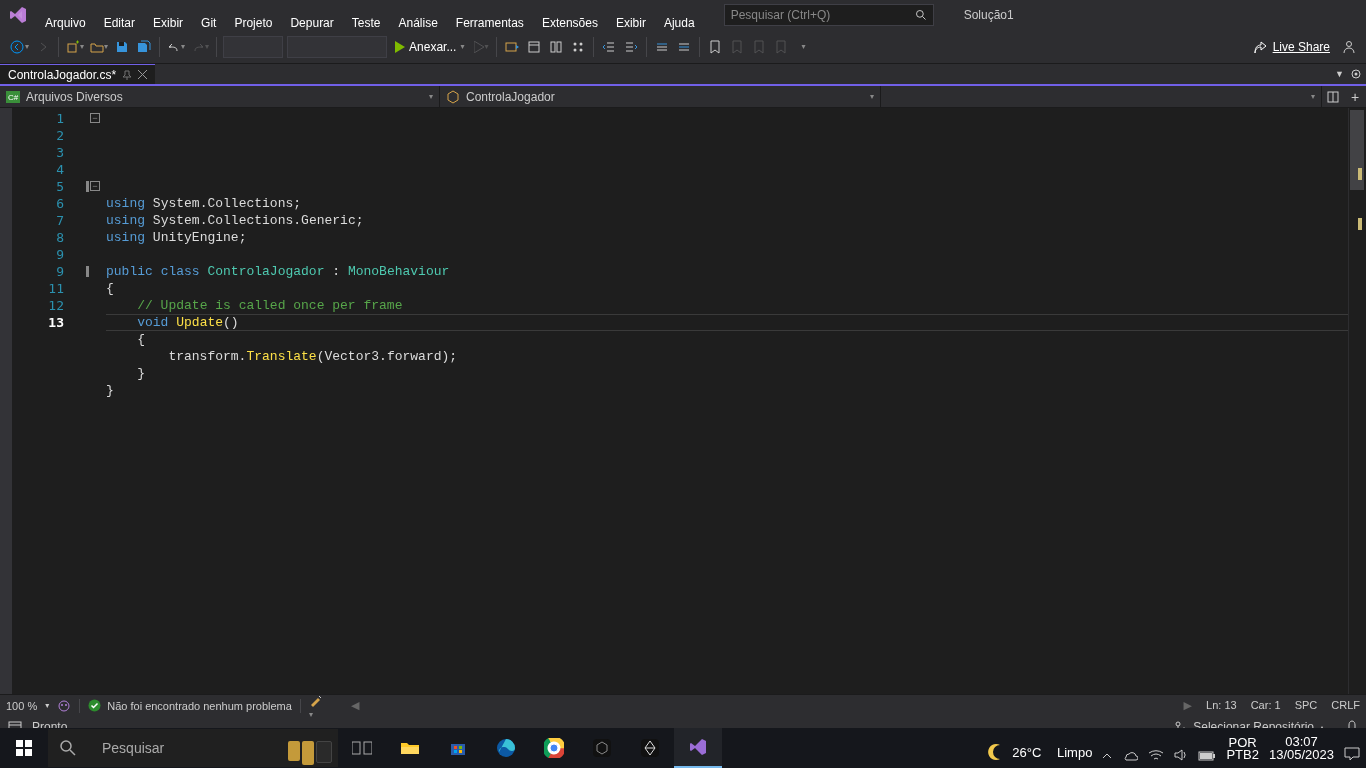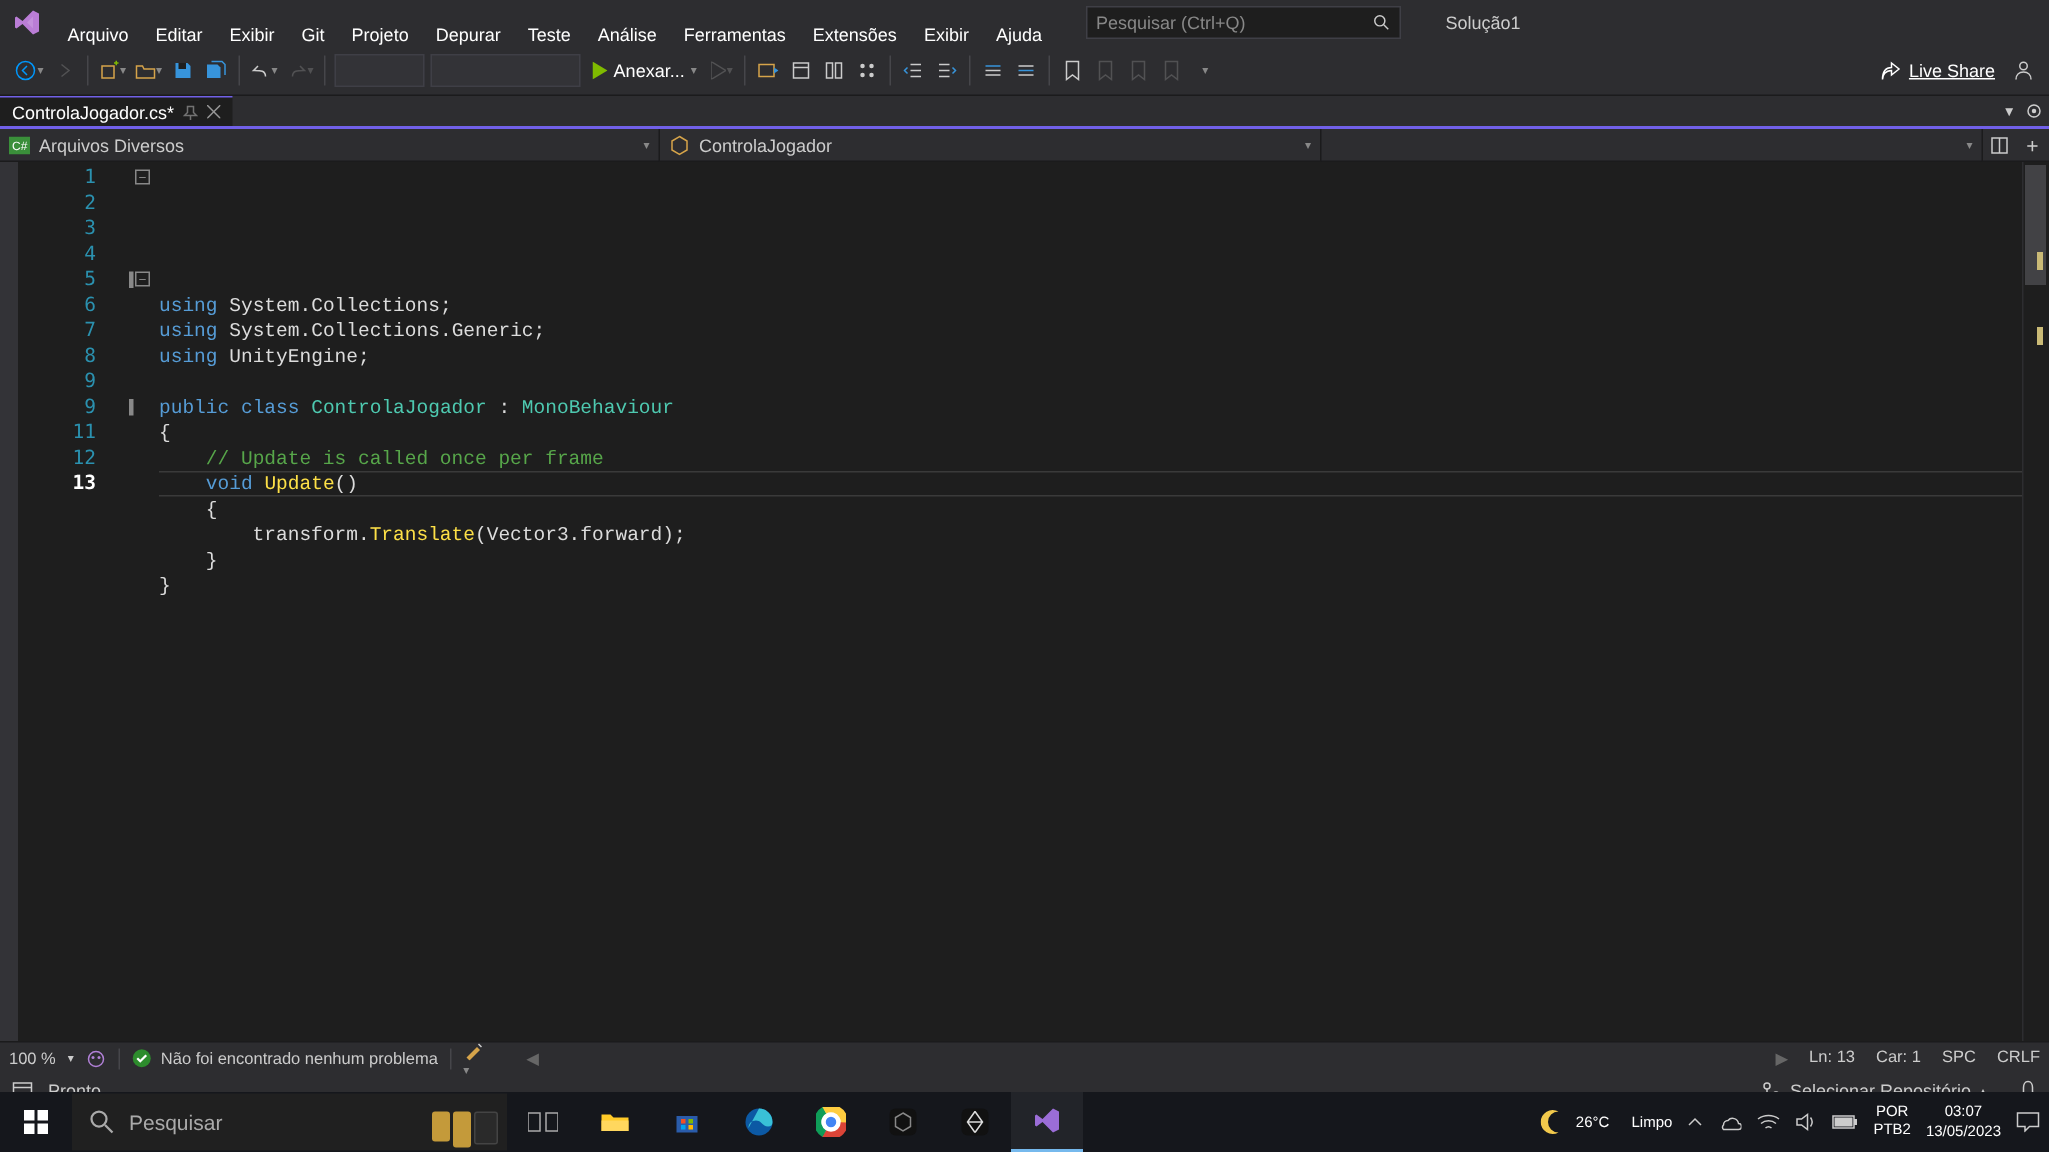--- a/index.html
+++ b/index.html
@@ -206,28 +206,28 @@
 
 
 .taskbar {
   position:absolute; bottom:0; left:0; right:0;
   height: 40px;
   background: #15171c;
   display:flex; align-items:center;
   color:#fff;
 }
 .start-btn { width:48px; height:40px; display:flex;align-items:center;justify-content:center; }
-.tb-search { background:#202020; height:38px; width:290px; display:flex;align-items:center; padding:0 12px; gap:10px; color:#aaa; font-size:14px; position:relative;}
+.tb-search { background:#202020; height:38px; width:290px; display:flex;align-items:center; padding:0 12px; gap:26px; color:#aaa; font-size:14px; position:relative;}
 .tb-search .deco { position:absolute; right:6px; bottom:2px; display:flex; gap:2px;}
 .bottle{width:12px;height:20px;background:#c49a3a;border-radius:2px;}
 .lantern{width:16px;height:22px;background:#2a2a2a;border:1px solid #444;border-radius:2px;}
 .task-icons { display:flex; }
 .task-icon { width:48px; height:40px; display:flex;align-items:center;justify-content:center; }
 .task-icon.active { border-bottom:2px solid #76b9ed; background:rgba(255,255,255,.06); }
-.tray { margin-left:auto; display:flex; align-items:center; gap:10px; padding-right:6px; font-size:10px; }
+.tray { margin-left:auto; display:flex; align-items:flex-end; gap:10px; padding-right:6px; font-size:13px; }
 .weather { display:flex;align-items:center;gap:6px; }
 .clock { text-align:center; line-height:13px; }
 svg { display:block; }
 </style>
 </head>
 <body>
 
 <div class="titlebar">
   <div class="vs-logo">
     <svg width="20" height="20" viewBox="0 0 20 20">

